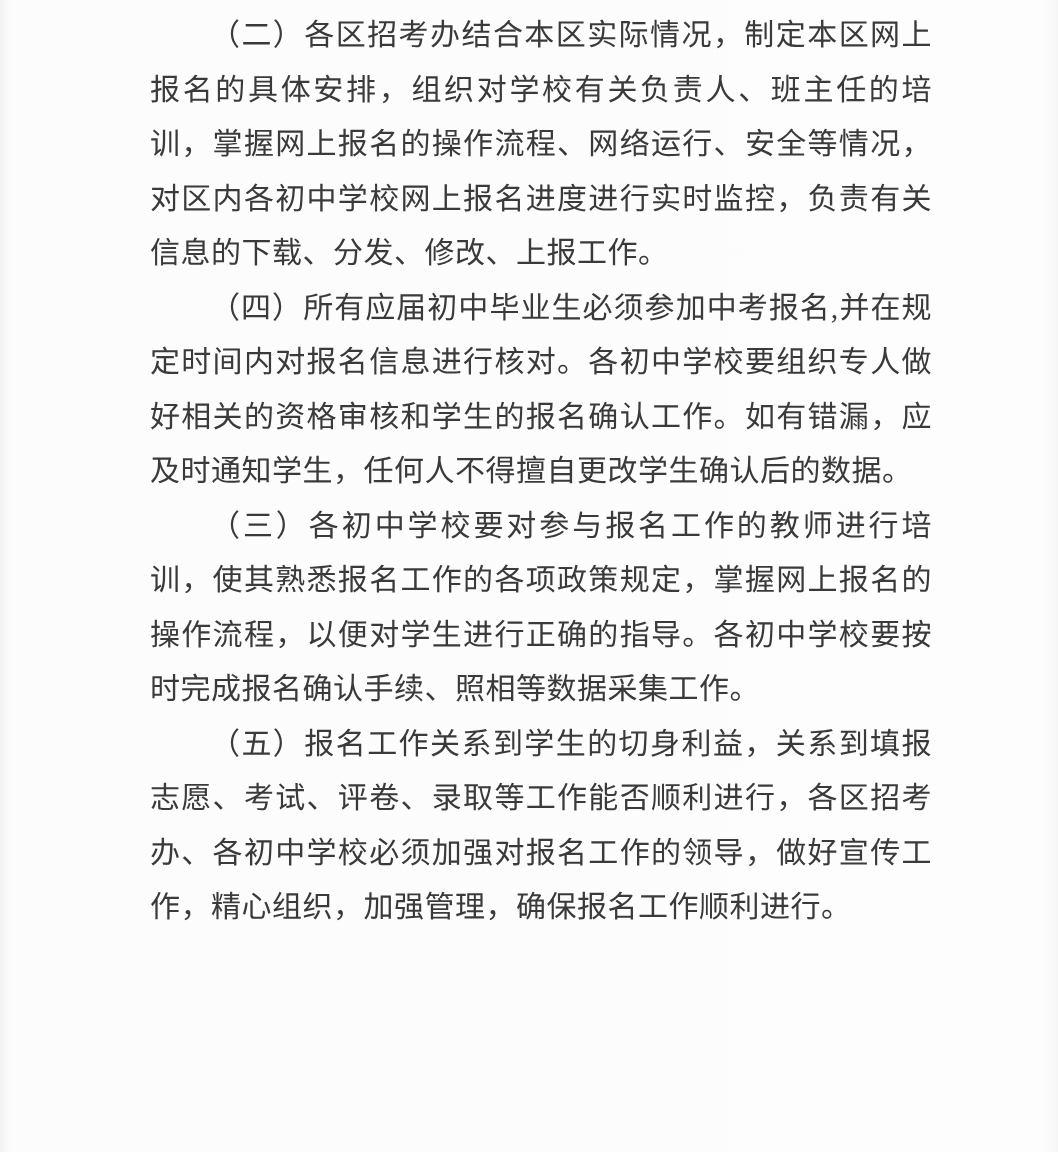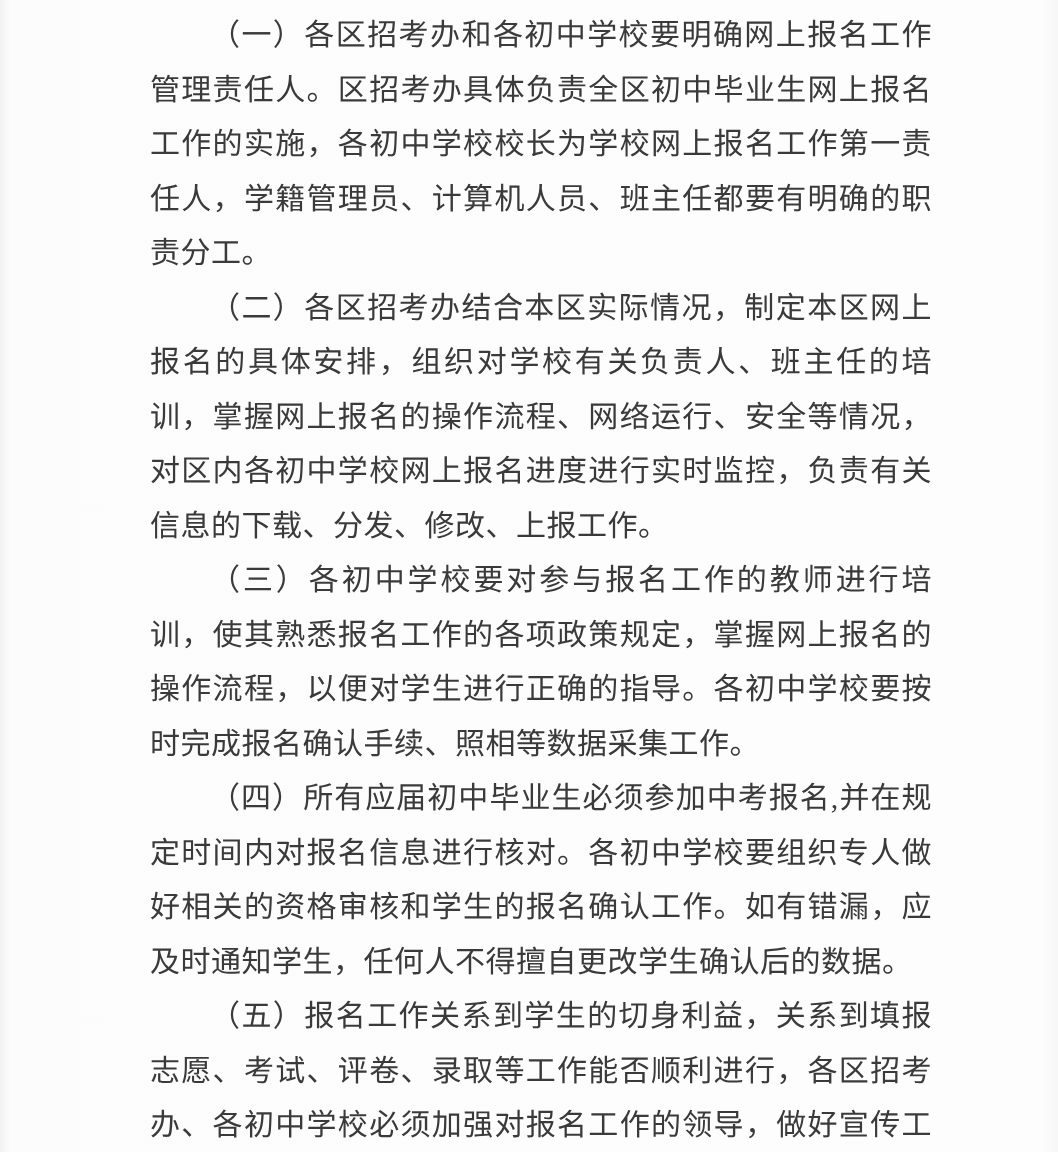--- a/index.html
+++ b/index.html
@@ -38,19 +38,18 @@
     text-indent: 2em;
     
     -webkit-font-smoothing: antialiased;
   }
 </style>
 </head>
 <body>
 
 <div class="page">
   <div class="text-block">
-    <p>（一）各区招考办和各初中学校要明确网上报名工作管理责任人。区招考办具体负责全区初中毕业生网上报名工作的实施，各初中学校校长为学校网上报名工作第一责任人，学籍管理员、计算机人员、班主任都要有明确的职责分工。</p>
     <p>（二）各区招考办结合本区实际情况，制定本区网上报名的具体安排，组织对学校有关负责人、班主任的培训，掌握网上报名的操作流程、网络运行、安全等情况，对区内各初中学校网上报名进度进行实时监控，负责有关信息的下载、分发、修改、上报工作。</p>
+    <p>（四）所有应届初中毕业生必须参加中考报名,并在规定时间内对报名信息进行核对。各初中学校要组织专人做好相关的资格审核和学生的报名确认工作。如有错漏，应及时通知学生，任何人不得擅自更改学生确认后的数据。</p>
     <p>（三）各初中学校要对参与报名工作的教师进行培训，使其熟悉报名工作的各项政策规定，掌握网上报名的操作流程，以便对学生进行正确的指导。各初中学校要按时完成报名确认手续、照相等数据采集工作。</p>
-    <p>（四）所有应届初中毕业生必须参加中考报名,并在规定时间内对报名信息进行核对。各初中学校要组织专人做好相关的资格审核和学生的报名确认工作。如有错漏，应及时通知学生，任何人不得擅自更改学生确认后的数据。</p>
     <p>（五）报名工作关系到学生的切身利益，关系到填报志愿、考试、评卷、录取等工作能否顺利进行，各区招考办、各初中学校必须加强对报名工作的领导，做好宣传工作，精心组织，加强管理，确保报名工作顺利进行。</p>
   </div>
 </div>
 
 </body></html>

